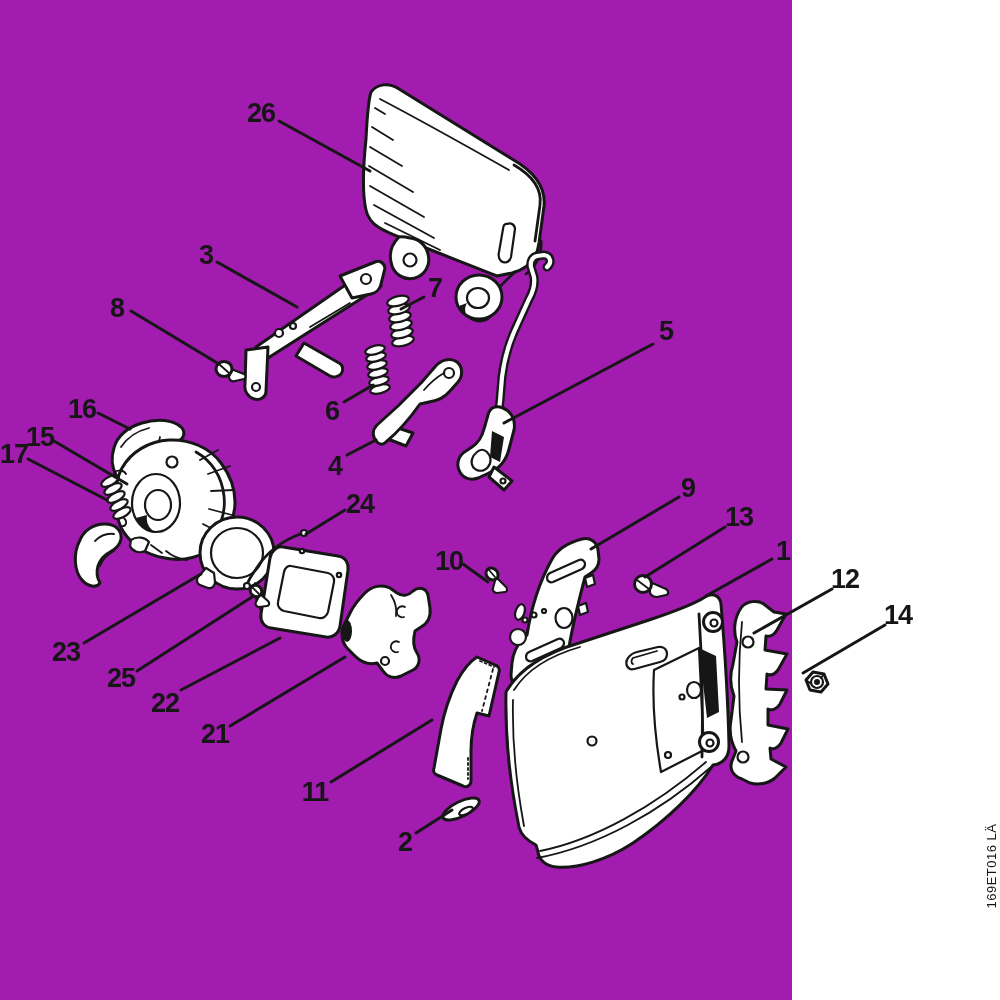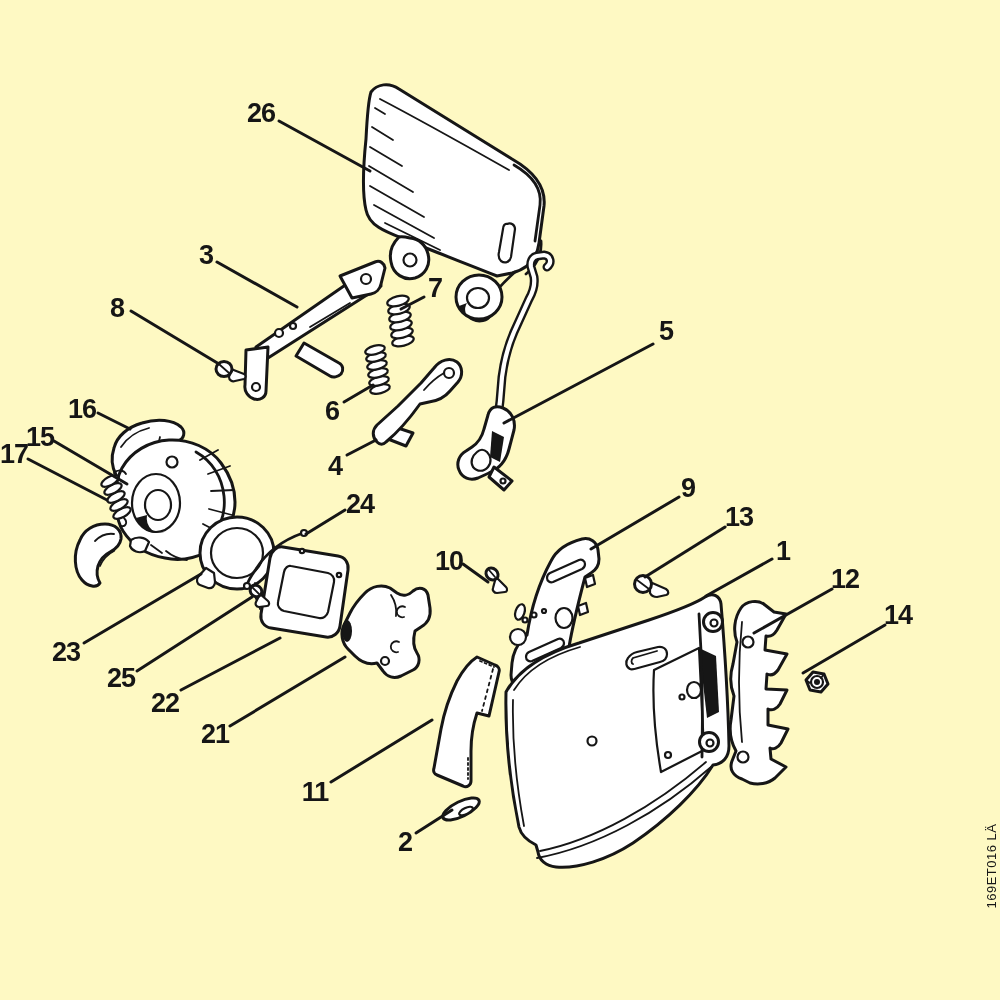--- a/index.html
+++ b/index.html
@@ -1,16 +1,16 @@
 <!DOCTYPE html>
 <html><head>
 <meta charset="utf-8">
 <style>
   html,body{margin:0;padding:0;background:#ffffff;width:1000px;height:1000px;overflow:hidden}
-  .page{position:relative;width:1000px;height:1000px;background:#fef9c3}
+  .page{position:relative;width:792px;height:1000px;background:#a21caf}
   svg{display:block}
   .p{fill:#ffffff;stroke:#161616;stroke-width:3;stroke-linejoin:round;stroke-linecap:round}
   .p2{fill:#ffffff;stroke:#161616;stroke-width:2.2;stroke-linejoin:round;stroke-linecap:round}
   .ln{fill:none;stroke:#161616;stroke-width:2.8;stroke-linecap:round;stroke-linejoin:round}
   .tn{fill:none;stroke:#161616;stroke-width:1.8;stroke-linecap:round}
   .dk{fill:#161616;stroke:none}
   .tube{fill:none;stroke:#161616;stroke-width:9;stroke-linecap:round}
   .tubein{fill:none;stroke:#ffffff;stroke-width:4.2;stroke-linecap:round}
   .leader{stroke:#161616;stroke-width:3;stroke-linecap:round}
   text.callout{font-family:"Liberation Sans",sans-serif;font-weight:bold;font-size:27px;fill:#161616;letter-spacing:-1px}

